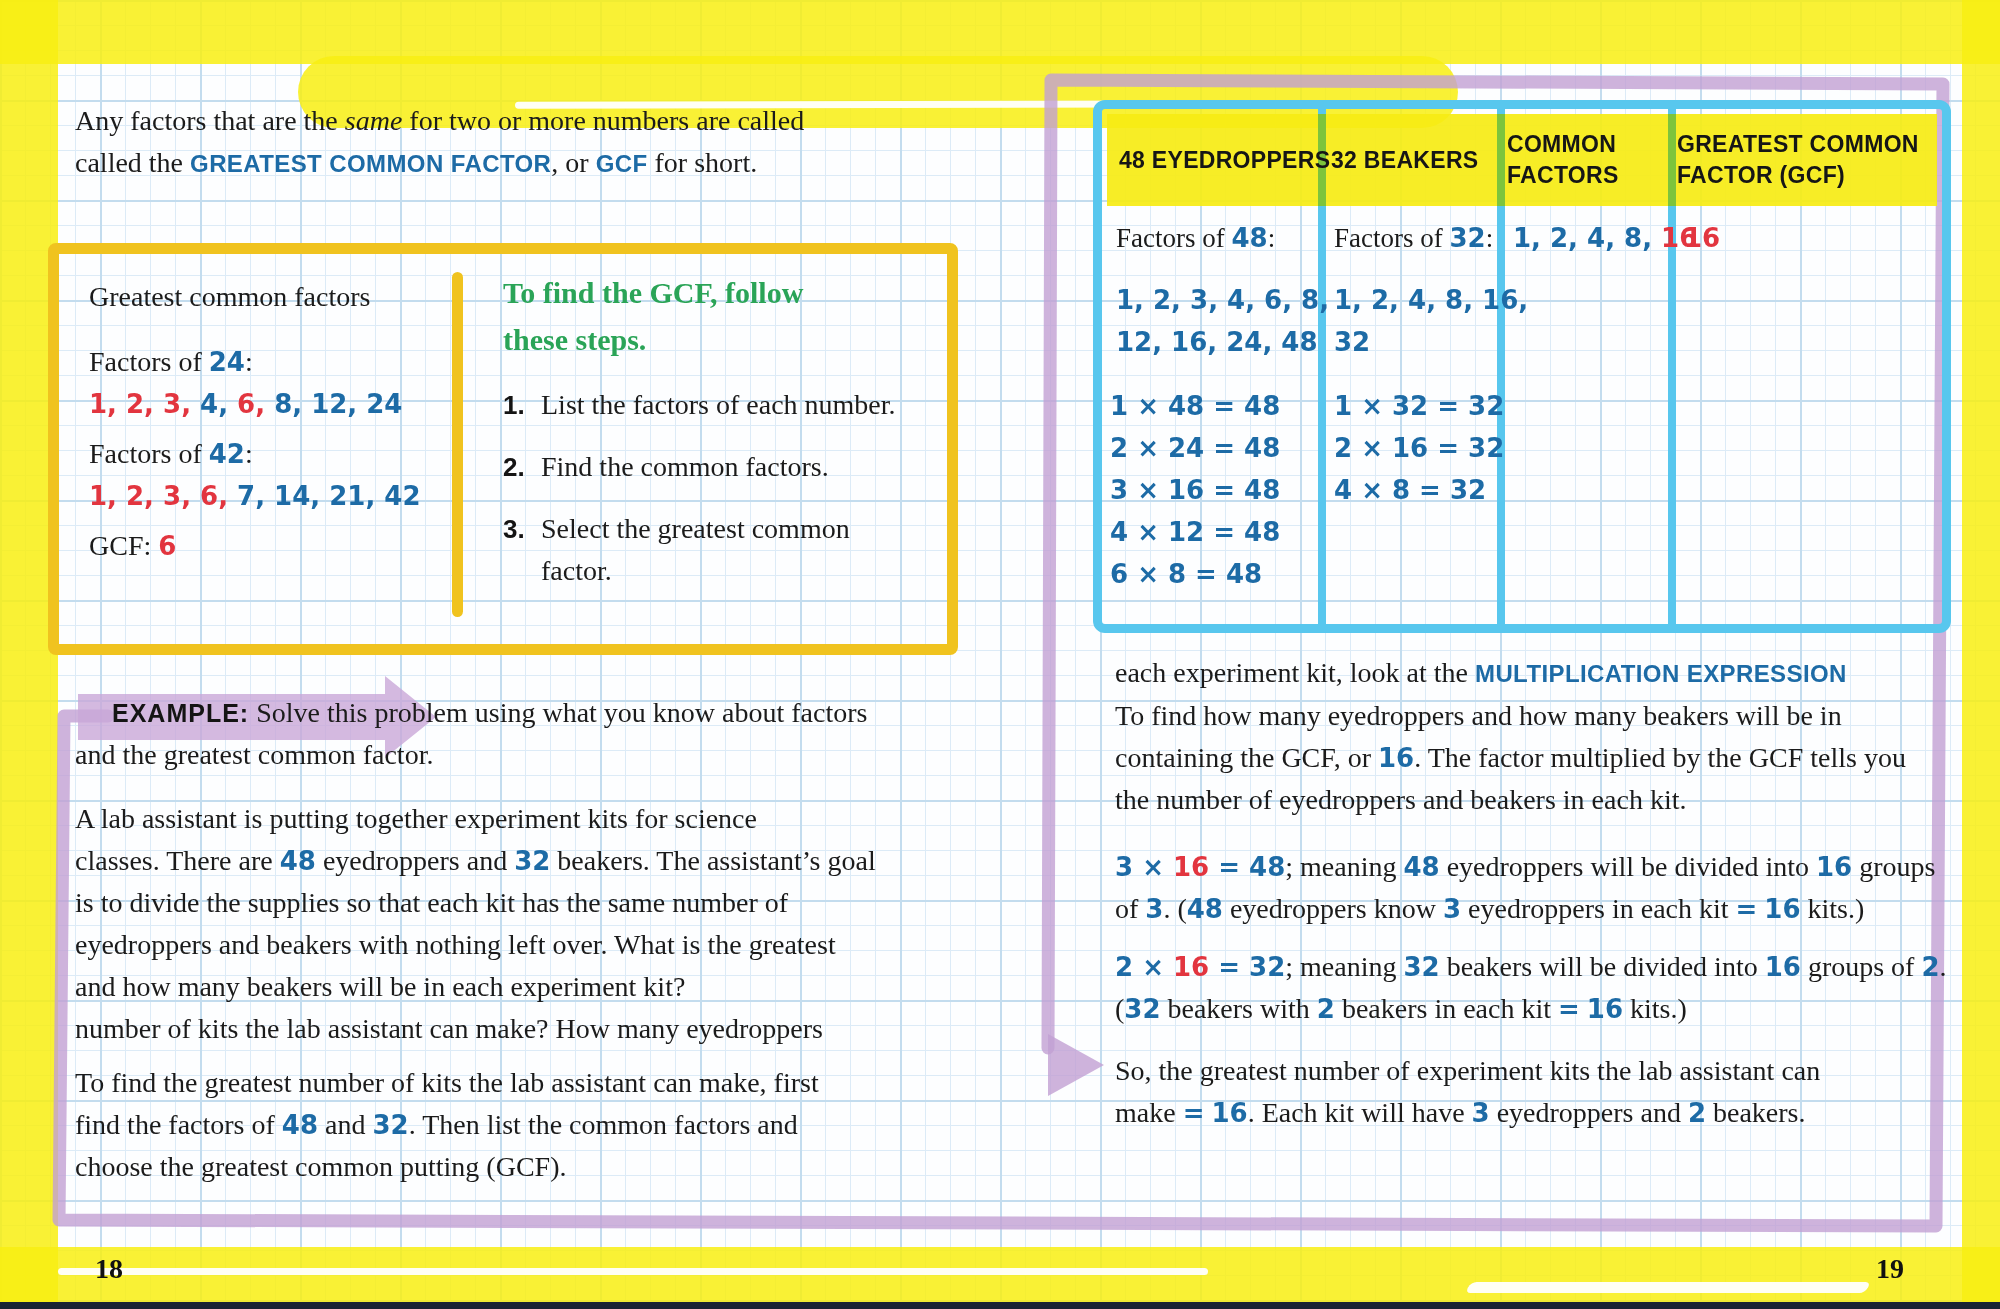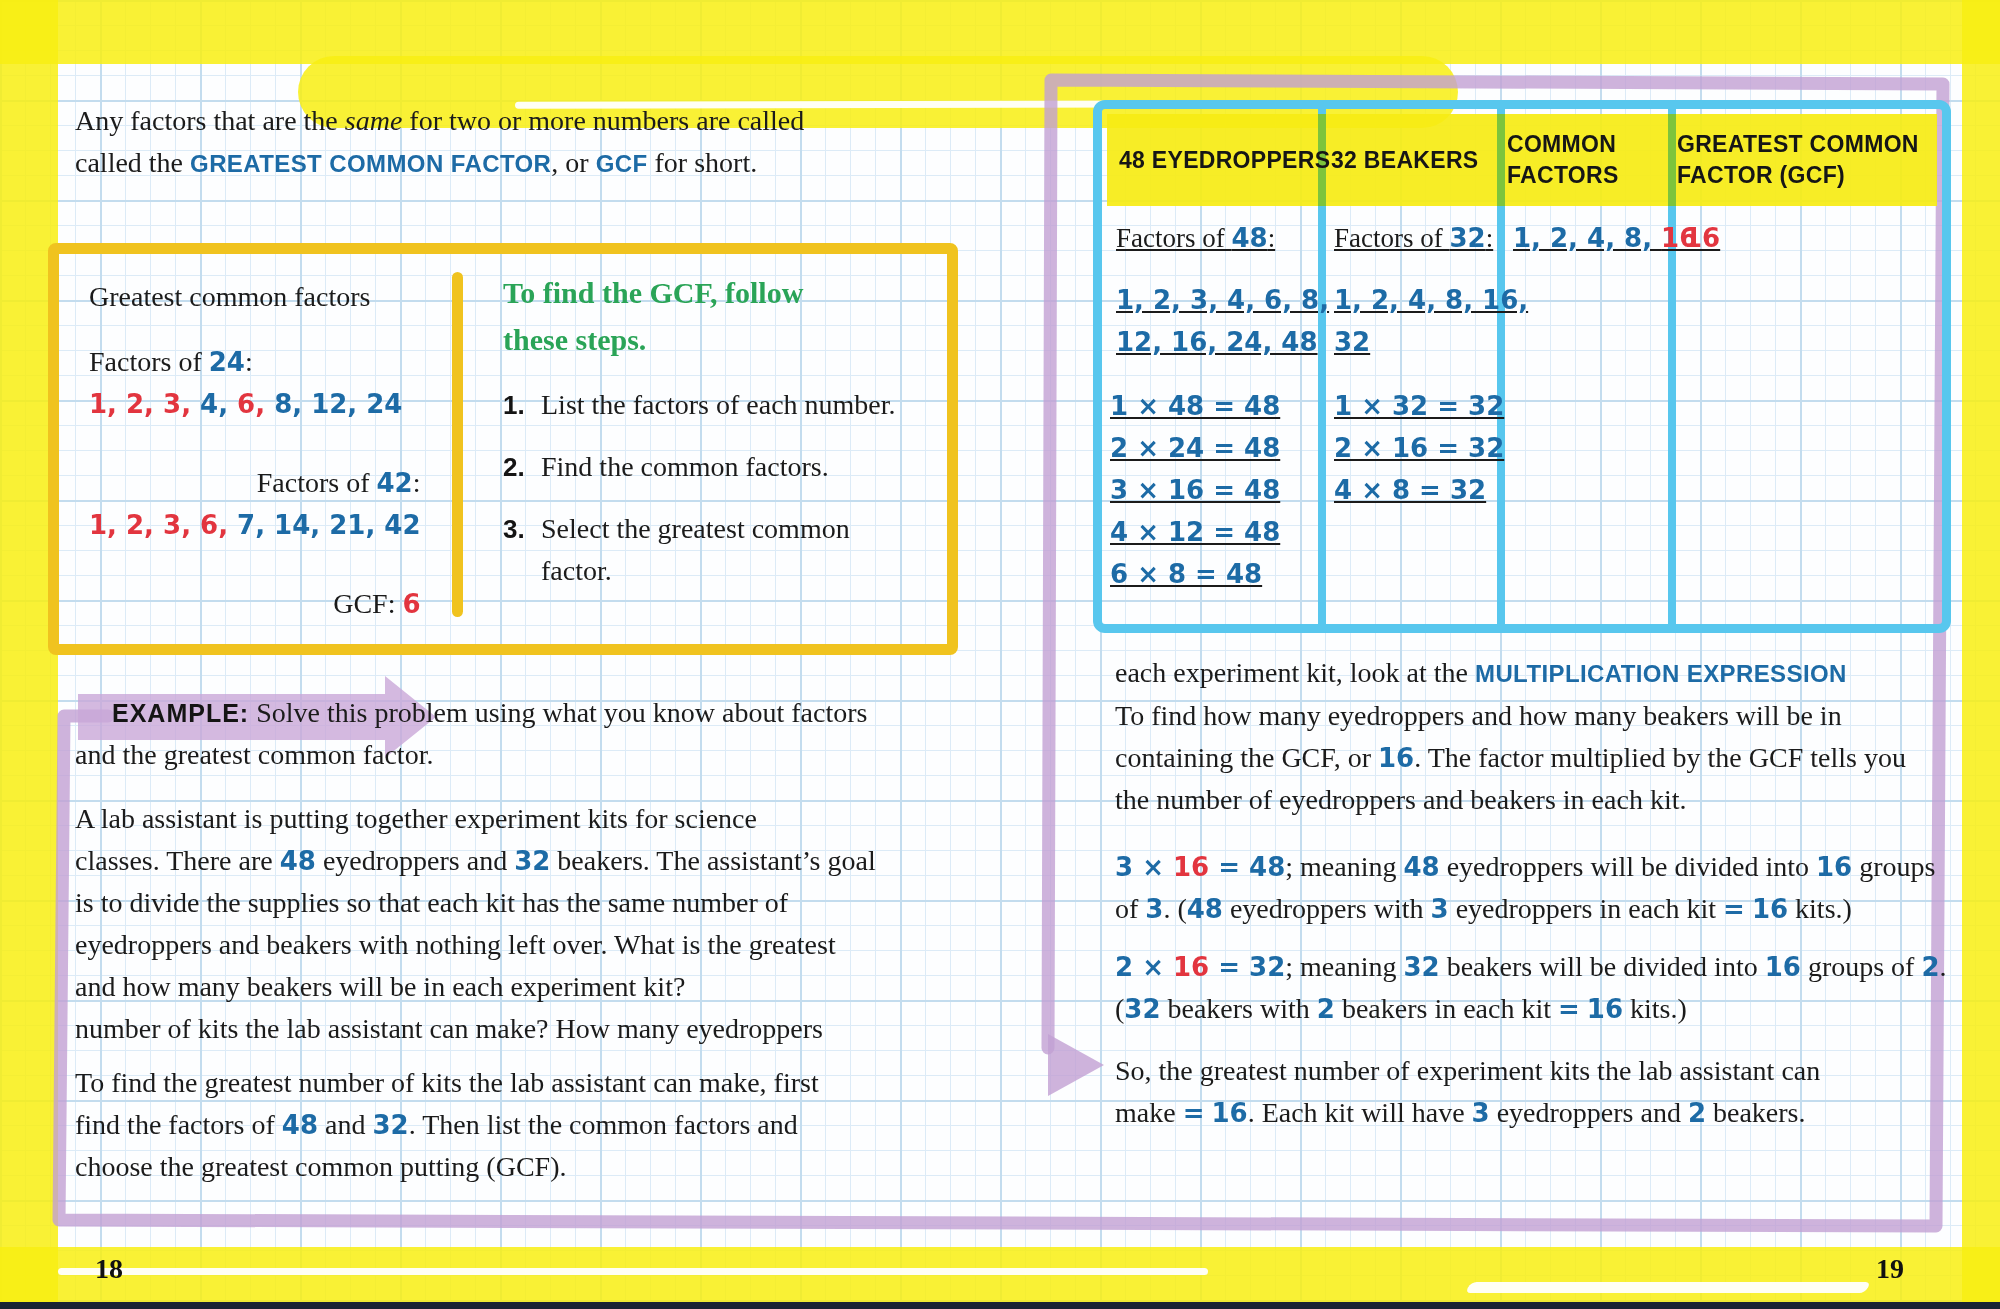--- a/index.html
+++ b/index.html
@@ -36,34 +36,34 @@
   .seg-v{font-family:"Liberation Sans",sans-serif;font-weight:900;color:#1d6ba6;font-size:24px;letter-spacing:.4px;}
   .seg-n{font-family:"DejaVu Sans",sans-serif;font-weight:700;color:#1d6ba6;font-size:26px;}
   .seg-r{font-family:"DejaVu Sans",sans-serif;font-weight:700;color:#e2353f;font-size:26px;}
   .seg-g{font-family:"Liberation Serif",serif;font-weight:700;color:#2aa457;font-size:30px;}
   .seg-cap{font-family:"Liberation Sans",sans-serif;font-weight:900;color:#141414;font-size:25px;letter-spacing:1px;}
   
   .gold-box{position:absolute;left:48px;top:243px;width:888px;height:390px;border:11px solid #f0c31f;border-radius:8px;z-index:2;}
   .gold-divider{position:absolute;left:393px;top:18px;width:11px;height:345px;background:#f0c31f;border-radius:6px;}
   .box-left{position:absolute;left:30px;top:22px;}
   .box-right{position:absolute;left:444px;top:16px;}
-  .mt23{margin-top:23px;} .mt21{margin-top:37px;text-align:right;}
+  .mt23{margin-top:23px;} .mt21{margin-top:8px;}
   .steps-heading .line{line-height:46px;}
   .step{display:flex;margin-top:20px;}
   .stepnum{font-family:"Liberation Sans",sans-serif;font-weight:900;font-size:26px;width:38px;flex:none;line-height:42px;color:#141414;}
   #example-text .line:first-child{padding-left:37px;}
   
   .blue-table{position:absolute;left:1093px;top:100px;width:840px;height:515px;border:9px solid #58c7ee;border-radius:12px;z-index:2;box-sizing:content-box;}
   .tsep{position:absolute;top:0;bottom:0;width:8px;background:#58c7ee;}
   .thead{position:absolute;left:5px;right:5px;top:5px;height:92px;background:rgba(246,235,20,.92);}
   .hsep{position:absolute;top:0;bottom:0;width:8px;background:#7dc43c;}
   .hcell{position:absolute;top:0;height:100%;display:flex;flex-direction:column;justify-content:center;
     font-family:"Liberation Sans",sans-serif;font-weight:800;font-size:23px;color:#161616;letter-spacing:.3px;}
   .hcell .line{line-height:31px;}
-  .cellblock{position:absolute;font:27px/42px "Liberation Serif",serif;color:#1b1b1b;text-decoration:underline;}
+  .cellblock{position:absolute;font:27px/42px "Liberation Serif",serif;color:#1b1b1b;}
   .pagenum{position:absolute;z-index:4;font-family:Liberation Serif, serif;font-weight:900;font-size:28px;color:#111;}
 </style>
 </head>
 <body>
 
 <div class="canvas">
 
   <div class="band band-top"></div>
   <div class="band band-top2"></div>
   <div class="streak streak-top"></div>
@@ -207,21 +207,21 @@
   </div>
 
   <div class="richblock abs" style="left:1115px;top:652px">
       <div class="line"><span class="seg-k">each experiment kit, look at the </span><span class="seg-v">MULTIPLICATION EXPRESSION</span></div>
       <div class="line"><span class="seg-k">To find how many eyedroppers and how many beakers will be in</span></div>
       <div class="line"><span class="seg-k">containing the GCF, or </span><span class="seg-n">16</span><span class="seg-k">. The factor multiplied by the GCF tells you</span></div>
       <div class="line"><span class="seg-k">the number of eyedroppers and beakers in each kit.</span></div>
     </div>
   <div class="richblock abs" style="left:1115px;top:846px">
       <div class="line"><span class="seg-n">3</span><span class="seg-n"> × </span><span class="seg-r">16</span><span class="seg-n"> = </span><span class="seg-n">48</span><span class="seg-k">; meaning </span><span class="seg-n">48</span><span class="seg-k"> eyedroppers will be divided into </span><span class="seg-n">16</span><span class="seg-k"> groups</span></div>
-      <div class="line"><span class="seg-k">of </span><span class="seg-n">3</span><span class="seg-k">. (</span><span class="seg-n">48</span><span class="seg-k"> eyedroppers with </span><span class="seg-n">3</span><span class="seg-k"> eyedroppers in each kit </span><span class="seg-n">=</span><span class="seg-k"> </span><span class="seg-n">16</span><span class="seg-k"> kits.)</span></div>
+      <div class="line"><span class="seg-k">of </span><span class="seg-n">3</span><span class="seg-k">. (</span><span class="seg-n">48</span><span class="seg-k"> eyedroppers know </span><span class="seg-n">3</span><span class="seg-k"> eyedroppers in each kit </span><span class="seg-n">=</span><span class="seg-k"> </span><span class="seg-n">16</span><span class="seg-k"> kits.)</span></div>
     </div>
   <div class="richblock abs" style="left:1115px;top:946px">
       <div class="line"><span class="seg-n">2</span><span class="seg-n"> × </span><span class="seg-r">16</span><span class="seg-n"> = </span><span class="seg-n">32</span><span class="seg-k">; meaning </span><span class="seg-n">32</span><span class="seg-k"> beakers will be divided into </span><span class="seg-n">16</span><span class="seg-k"> groups of </span><span class="seg-n">2</span><span class="seg-k">.</span></div>
       <div class="line"><span class="seg-k">(</span><span class="seg-n">32</span><span class="seg-k"> beakers with </span><span class="seg-n">2</span><span class="seg-k"> beakers in each kit </span><span class="seg-n">=</span><span class="seg-k"> </span><span class="seg-n">16</span><span class="seg-k"> kits.)</span></div>
     </div>
   <div class="richblock abs" style="left:1115px;top:1050px">
       <div class="line"><span class="seg-k">So, the greatest number of experiment kits the lab assistant can</span></div>
       <div class="line"><span class="seg-k">make </span><span class="seg-n">=</span><span class="seg-k"> </span><span class="seg-n">16</span><span class="seg-k">. Each kit will have </span><span class="seg-n">3</span><span class="seg-k"> eyedroppers and </span><span class="seg-n">2</span><span class="seg-k"> beakers.</span></div>
     </div>
   <div class="pagenum" style="left:1876px;top:1253px">19</div>

